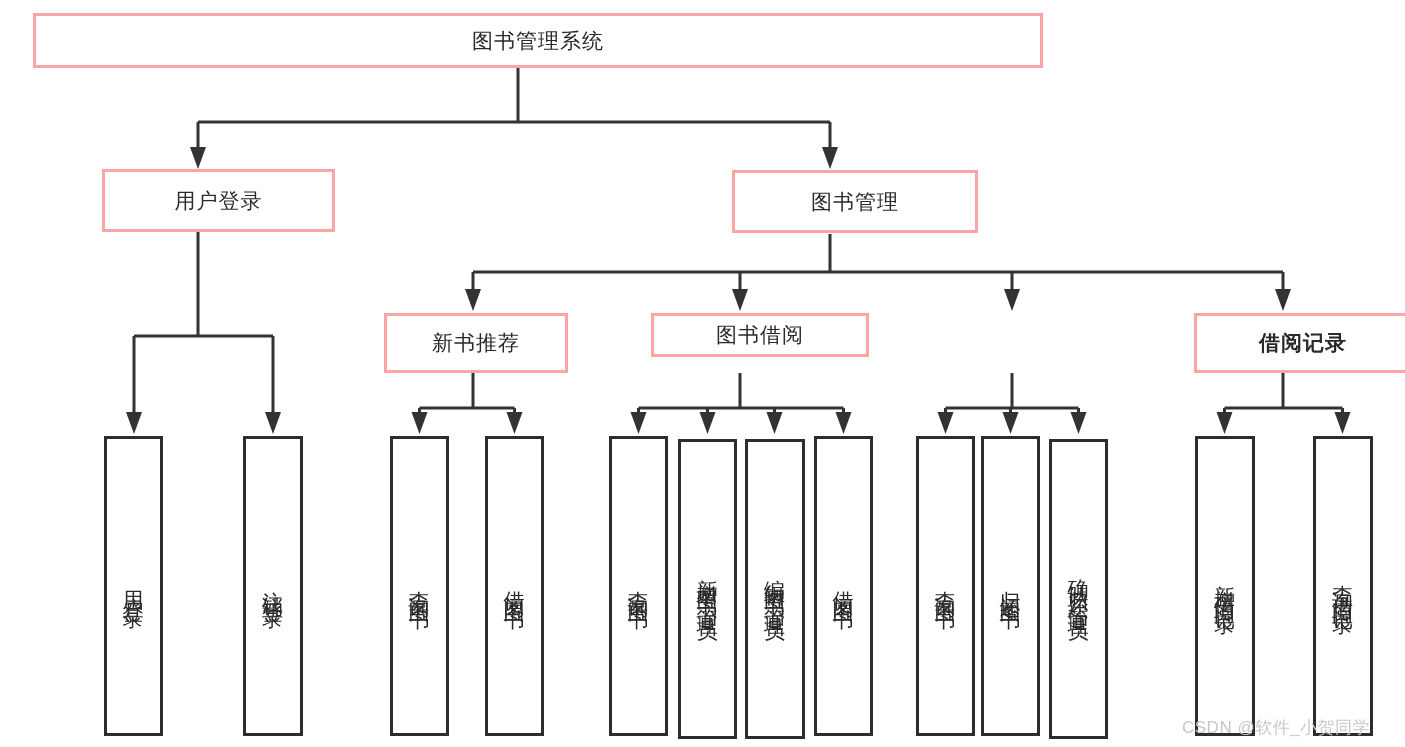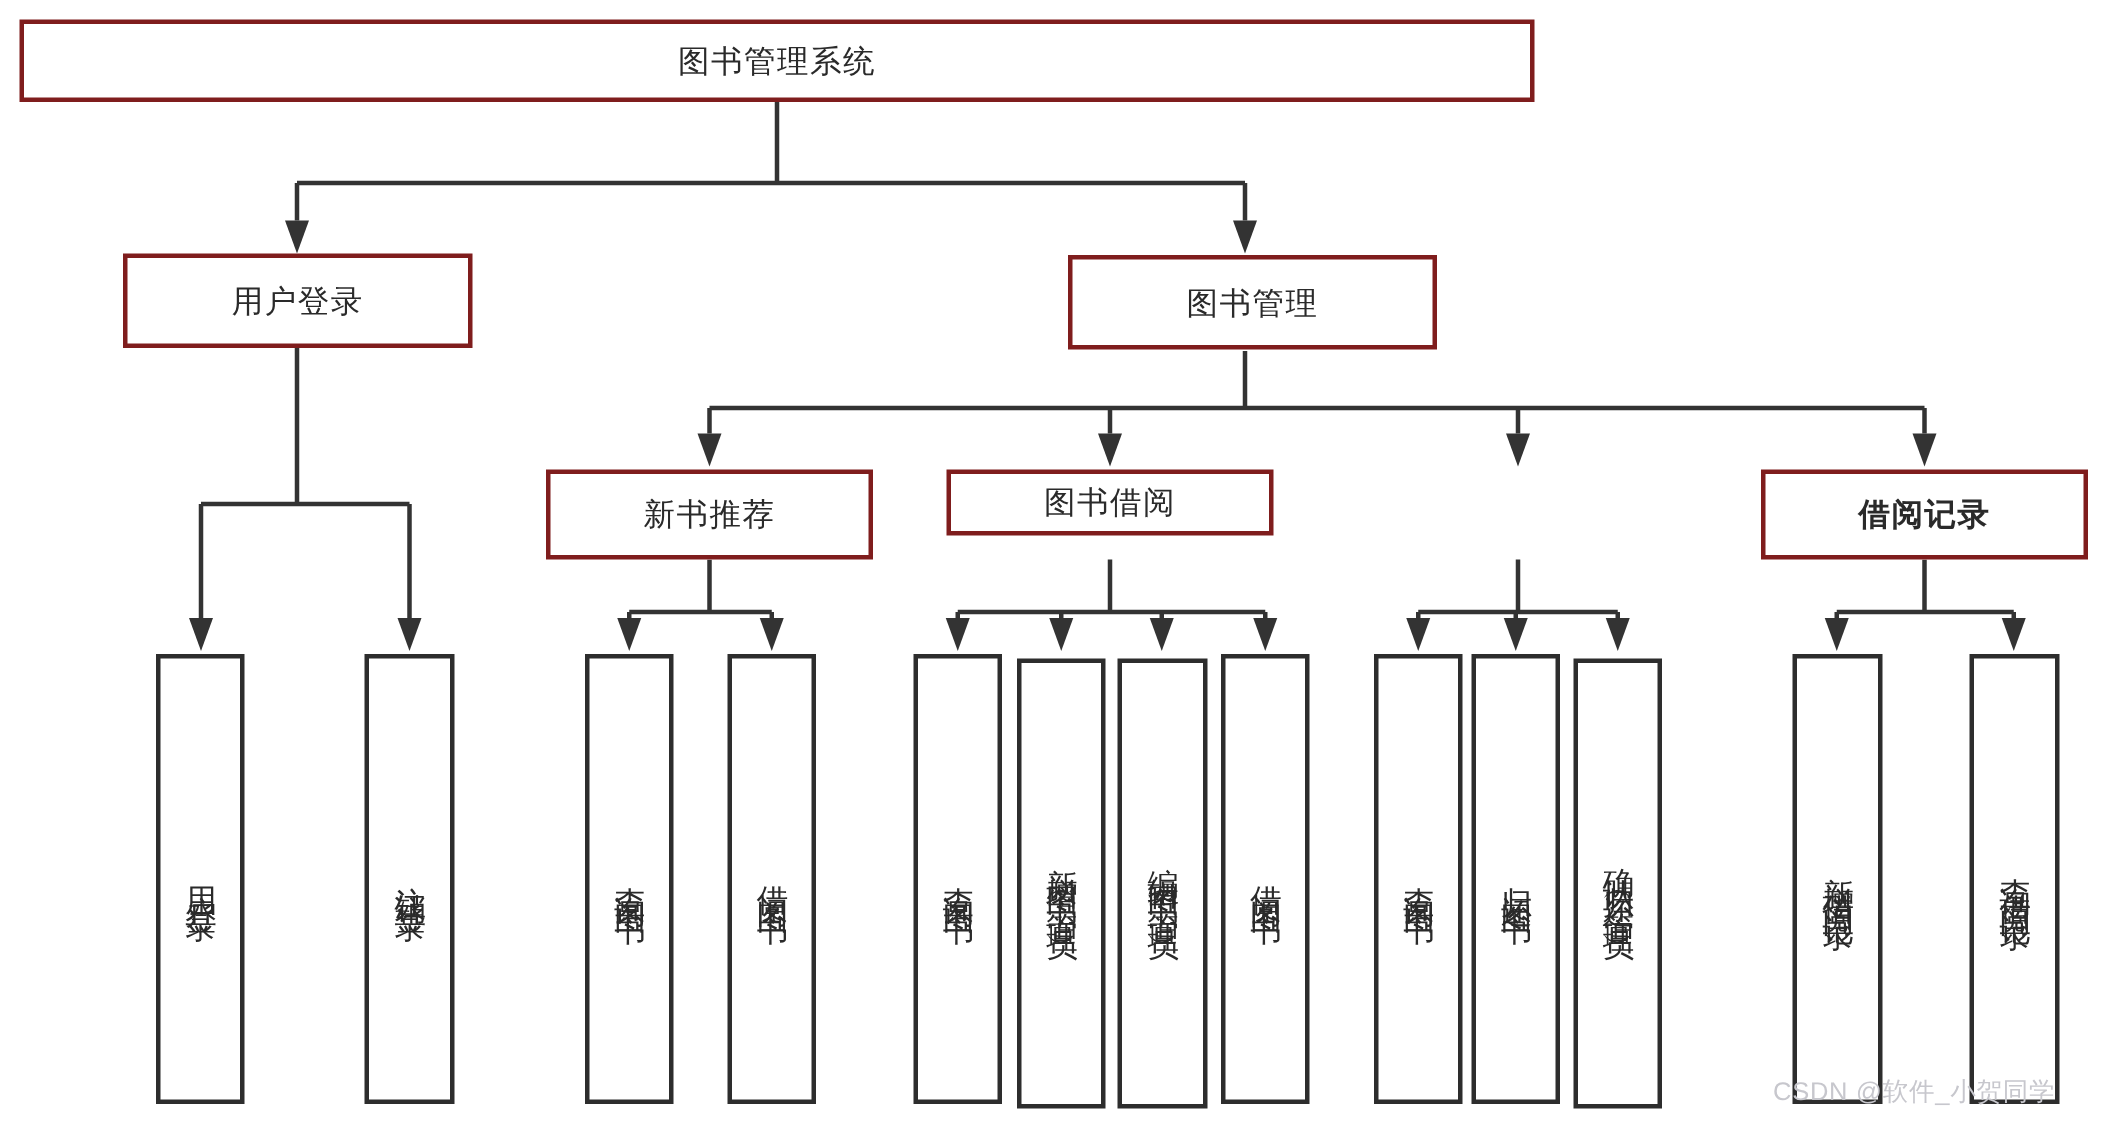--- a/index.html
+++ b/index.html
@@ -18,29 +18,30 @@
   .wires {
     position: absolute;
     left: 0;
     top: 0;
     width: 1405px;
     height: 747px;
   }
   .box {
     position: absolute;
     box-sizing: border-box;
-    border: 3px solid #7f1d1d;
+    border: 3px solid #fca5a5;
     background: #ffffff;
     display: flex;
     align-items: center;
     justify-content: center;
     color: #2a2a2a;
     font-size: 21px;
     letter-spacing: 1px;
     white-space: nowrap;
+    margin-left: 20px;
   }
   .vbox {
     position: absolute;
     box-sizing: border-box;
     border: 3px solid #2d2d2d;
     background: #ffffff;
     display: flex;
     align-items: center;
     justify-content: center;
     color: #2a2a2a;
@@ -103,21 +104,21 @@
     <path d="M1283 373 V408 M1224.5 408 H1342.5 M1224.5 408 V412 M1342.5 408 V412"></path>
     <polygon fill="#333333" stroke="none" points="1216.5,412 1232.5,412 1224.5,434"></polygon>
     <polygon fill="#333333" stroke="none" points="1334.5,412 1350.5,412 1342.5,434"></polygon>
   </svg>
 
   <div class="box" style="left:13px; top:13px; width:1010px; height:55px;">图书管理系统</div>
 
   <div class="box" style="left:82px; top:169px; width:233px; height:63px;">用户登录</div>
   <div class="box" style="left:712px; top:170px; width:246px; height:63px;">图书管理</div>
 
-  <div class="box" style="left:364px; top:313px; width:218px; height:60px;">新书推荐</div>
+  <div class="box" style="left:364px; top:313px; width:184px; height:60px;">新书推荐</div>
   <div class="box" style="left:631px; top:313px; width:218px; height:44px;">图书借阅</div>
   <div class="box" style="left:1174px; top:313px; width:218px; height:60px;font-weight:bold;">借阅记录</div>
 
   <div class="vbox" style="left:104px; top:436px; width:59px; height:300px;">
     <span class="vtext">用户登录</span>
   </div>
   <div class="vbox" style="left:243px; top:436px; width:60px; height:300px;">
     <span class="vtext">注销登录</span>
   </div>
 

